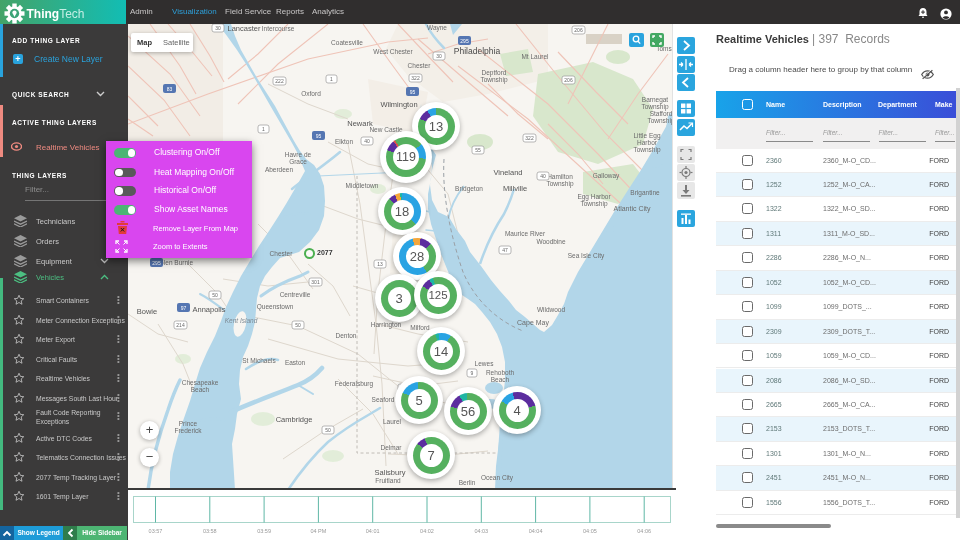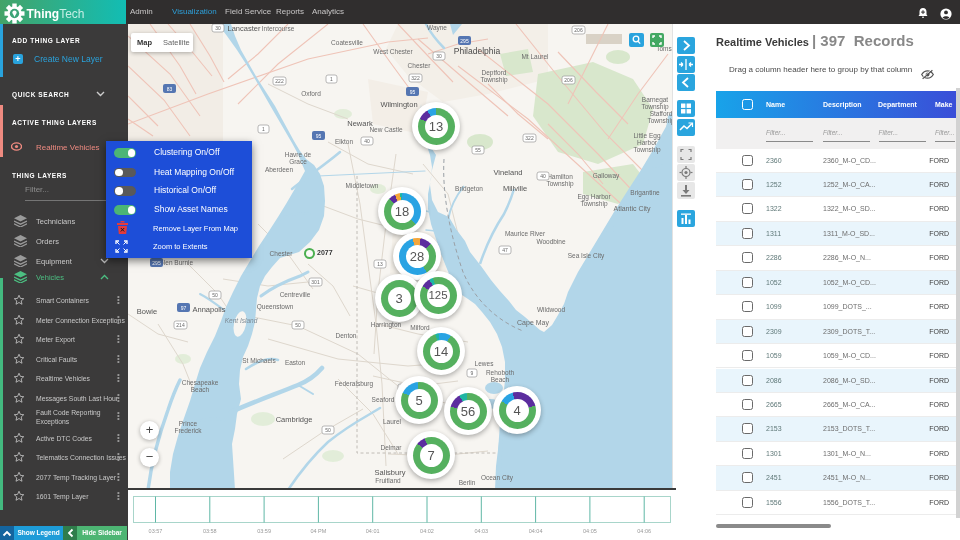--- a/index.html
+++ b/index.html
@@ -17,21 +17,21 @@
 .star{position:absolute;left:13px;width:12px;height:12px}
 .kebab{position:absolute;left:117px;color:#9a9a9a;font-size:8px;letter-spacing:0;line-height:3px}
 
 .bb{position:absolute;height:14px;top:526px;color:#fff;font-size:6.5px;text-align:center;line-height:14px;font-weight:bold}
 
 #map{position:absolute;left:128px;top:24px;width:544px;height:466px;overflow:hidden;background:#f7f5f1}
 .cl{position:absolute;border-radius:50%;background:#fff;box-shadow:0 2px 5px rgba(0,0,0,.3)}
 .ring{position:absolute;left:5.5px;top:5.5px;width:37px;height:37px;border-radius:50%}
 .cin{position:absolute;left:7px;top:7px;width:23px;height:23px;border-radius:50%;background:#fff;text-align:center;color:#555}
 
-#menu{position:absolute;left:106px;top:141px;width:146px;height:117px;background:#1d4ed8;box-shadow:0 3px 8px rgba(0,0,0,.5);z-index:30}
+#menu{position:absolute;left:106px;top:141px;width:146px;height:117px;background:#d946ef;box-shadow:0 3px 8px rgba(0,0,0,.5);z-index:30}
 .mrow{position:absolute;left:0;width:146px;height:19px}
 .tog{position:absolute;left:8px;top:5px;width:22px;height:9.5px;border-radius:5px}
 .knob{position:absolute;top:1px;width:7.5px;height:7.5px;border-radius:50%;background:#fff}
 .mtext{position:absolute;left:48px;top:4px;font-size:8.5px;color:#fff}
 
 .tb{position:absolute;left:677px;width:18px;height:17px;border-radius:2px;z-index:40}
 
 #panel{position:absolute;left:672px;top:24px;width:288px;height:516px;background:#fff;border-left:1px solid #e2e2e2}
 .hcol{position:absolute;top:0;height:27px;line-height:27px;color:#fff;font-size:7px;font-weight:bold}
 .frow{position:absolute;font-size:6.5px;color:#9a9a9a;font-style:italic}
@@ -352,20 +352,25 @@
             <text x="252" y="242" fill="#666">13</text>
           </g>
 </g>
 </svg>
 
 <div class="cl" style="left:284px;top:78px;width:48px;height:48px">
         <div class="ring" style="background:conic-gradient(#55b05f 0deg 295deg,#5b2d9e 295deg 330deg,#29a3e3 330deg 357deg,#55b05f 357deg 360deg)">
           <div class="cin" style="font-size:13px;line-height:23px">13</div>
         </div>
       </div>
+<div class="cl" style="left:252px;top:107px;width:52px;height:52px">
+        <div class="ring" style="left:6px;top:6px;width:40px;height:40px;background:conic-gradient(#55b05f 0deg 50deg,#29a3e3 50deg 95deg,#55b05f 95deg 290deg,#5b2d9e 290deg 320deg,#d9534f 320deg 326deg,#55b05f 326deg 360deg)">
+          <div class="cin" style="left:7px;top:7px;width:26px;height:26px;font-size:12.5px;line-height:26px">119</div>
+        </div>
+      </div>
 <div class="cl" style="left:250px;top:163px;width:48px;height:48px">
         <div class="ring" style="background:conic-gradient(#29a3e3 0deg 135deg,#55b05f 135deg 315deg,#5b2d9e 315deg 335deg,#f3a63b 335deg 352deg,#1fb5a3 352deg 360deg)">
           <div class="cin" style="font-size:13px;line-height:23px">18</div>
         </div>
       </div>
 <div class="cl" style="left:265px;top:208px;width:48px;height:48px">
         <div class="ring" style="background:conic-gradient(#f3a63b 0deg 10deg,#5b2d9e 10deg 45deg,#55b05f 45deg 150deg,#29a3e3 150deg 345deg,#f3a63b 345deg 360deg)">
           <div class="cin" style="font-size:13px;line-height:23px">28</div>
         </div>
       </div>
@@ -747,21 +752,21 @@
 <div class="tb" style="top:210px;background:#2aa5de"><svg width="18" height="17" viewBox="0 0 18 17">
         <g fill="#fff">
           <rect x="4.5" y="8" width="2" height="6"></rect>
           <rect x="8" y="5" width="2" height="9"></rect>
           <rect x="11.5" y="9.5" width="2" height="4.5"></rect>
           <rect x="4" y="3.5" width="10" height="1.3"></rect>
         </g>
       </svg></div>
 
 <div id="panel">
-<div class="abs" style="left:43px;top:8px;font-size:11px;font-weight:bold;color:#3a3a3a">Realtime Vehicles <span style="font-weight:bold;color:#888;font-size:15px">| 397&nbsp; Records</span></div>
+<div class="abs" style="left:43px;top:8px;font-size:11px;font-weight:bold;color:#3a3a3a">Realtime Vehicles <span style="font-weight:normal;color:#888;font-size:12px">| 397&nbsp; Records</span></div>
 <div class="abs" style="left:56px;top:41px;font-size:8px;color:#4a4a4a">Drag a column header here to group by that column</div>
 <svg class="abs" style="left:247px;top:45px" width="15" height="11" viewBox="0 0 24 18">
         <path d="M12 3 C6 3 2.5 9 2.5 9 S6 15 12 15 21.5 9 21.5 9 18 3 12 3 Z" fill="none" stroke="#555" stroke-width="2"></path>
         <circle cx="12" cy="9" r="3.2" fill="#555"></circle>
         <line x1="4" y1="16" x2="20" y2="2" stroke="#555" stroke-width="2"></line>
         <line x1="4" y1="14" x2="18" y2="1.5" stroke="#fff" stroke-width="1.2"></line>
       </svg>
 <div id="tbl" class="abs" style="left:43px;top:67px;width:240px">
 <div class="abs" style="left:0;top:0;width:240px;height:27px;background:linear-gradient(90deg,#18a3e9,#3a4ed8)">
 <div class="cb" style="left:26px;top:8px;border:1.5px solid #fff;background:transparent;border-radius:2.5px"></div>

